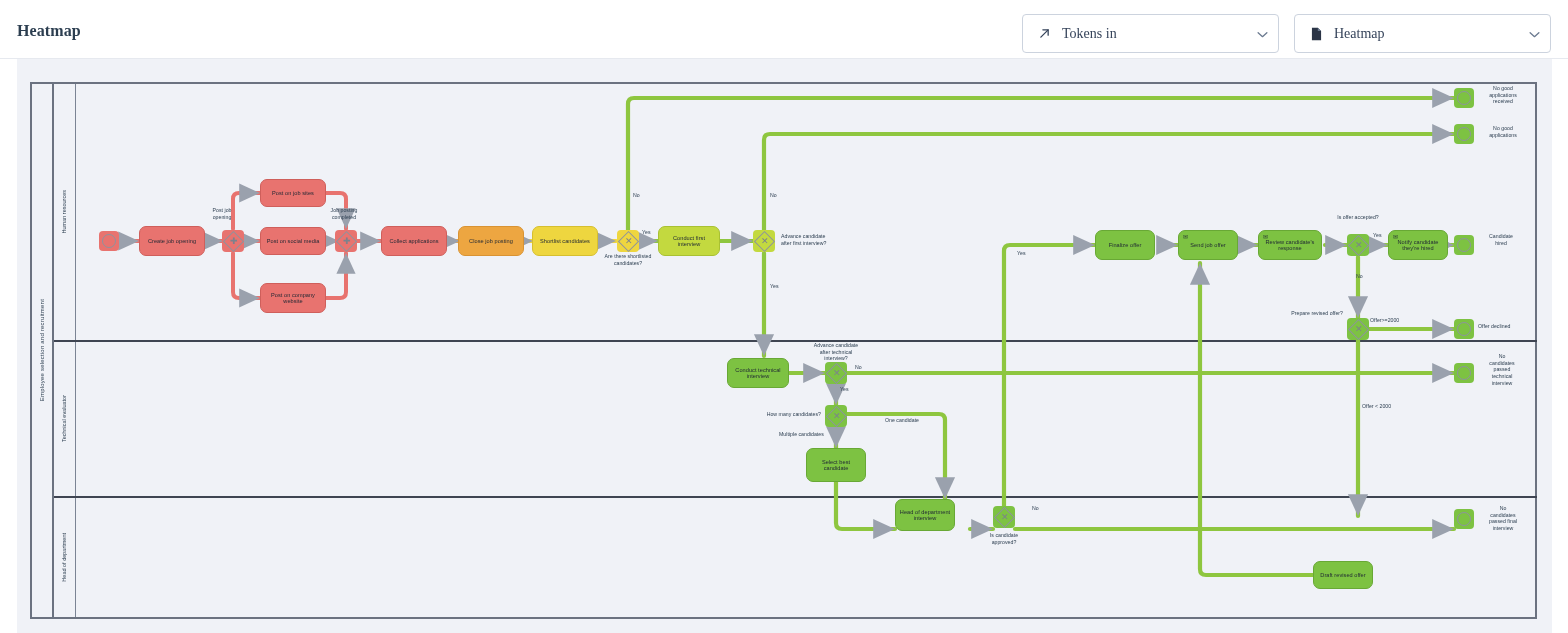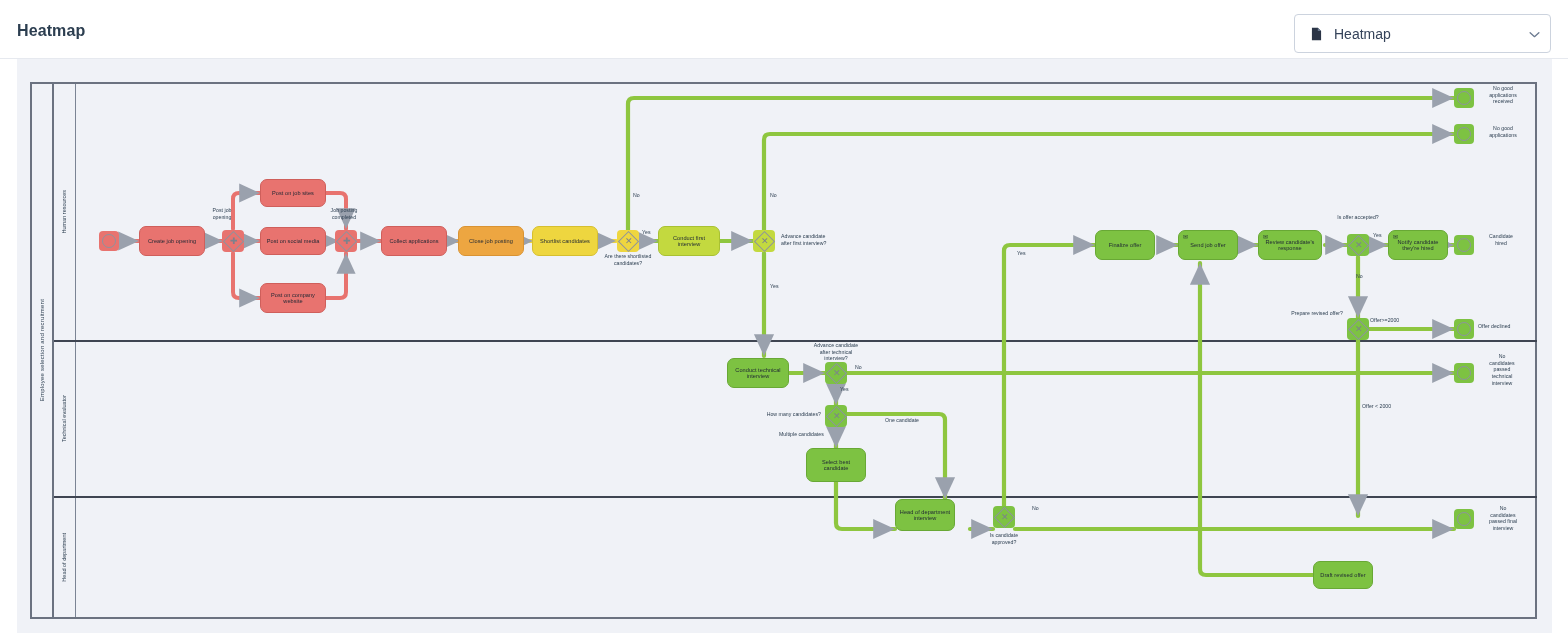--- a/index.html
+++ b/index.html
@@ -8,21 +8,21 @@
     width: 1568px; height: 633px;
     background: #ffffff;
     font-family: "Liberation Sans", sans-serif;
     overflow: hidden;
   }
   #app { position: relative; width: 1568px; height: 633px; background: #ffffff; }
 
   
   #header {
     position: absolute; left: 0; top: 0; width: 1568px; height: 59px;
-    background: #ffffff; border-bottom: 1px solid #e6e9ef;
+    background: #ffffff; border-bottom: 1px solid #e6e9ef; font-family: Liberation Serif, serif;
   }
   #page-title {
     position: absolute; left: 17px; top: 22px;
     font-size: 16px; font-weight: bold; color: #2c3e50; letter-spacing: .1px;
   }
   .dropdown {
     position: absolute; top: 14px; height: 39px;
     background: #ffffff; border: 1px solid #ccd3de; border-radius: 4px;
     display: flex; align-items: center; padding: 0 10px 0 13px; cursor: pointer;
   }
@@ -115,20 +115,34 @@
   .lbl.r { text-align: right; }
 </style>
 </head>
 <body>
 
 <div id="app">
 
   <div id="header">
     <div id="page-title">Heatmap</div>
 
+    <div class="dropdown" id="dd-metric">
+      <span class="dd-icon">
+        <svg width="13" height="13" viewBox="0 0 16 16" fill="none" stroke="#35435a" stroke-width="1.6" stroke-linecap="round" stroke-linejoin="round">
+          <line x1="3.5" y1="12.5" x2="12.5" y2="3.5"></line>
+          <polyline points="6,3.5 12.5,3.5 12.5,10"></polyline>
+        </svg>
+      </span>
+      <span class="dd-label">Tokens in</span>
+      <span class="dd-caret">
+        <svg width="11" height="7" viewBox="0 0 12 8" fill="none" stroke="#6b7a90" stroke-width="1.5" stroke-linecap="round" stroke-linejoin="round">
+            <polyline points="1,2 6,6.5 11,2"></polyline>
+          </svg>
+      </span>
+    </div>
 
     <div class="dropdown" id="dd-view">
       <span class="dd-icon">
         <svg width="11" height="14" viewBox="0 0 12 15">
           <path d="M1 0.7 h6.4 L11 4.2 V14.3 H1 Z" fill="#2b3446"></path>
           <path d="M7.4 0.7 V4.2 H11 Z" fill="#6b7a90"></path>
         </svg>
       </span>
       <span class="dd-label">Heatmap</span>
       <span class="dd-caret">

